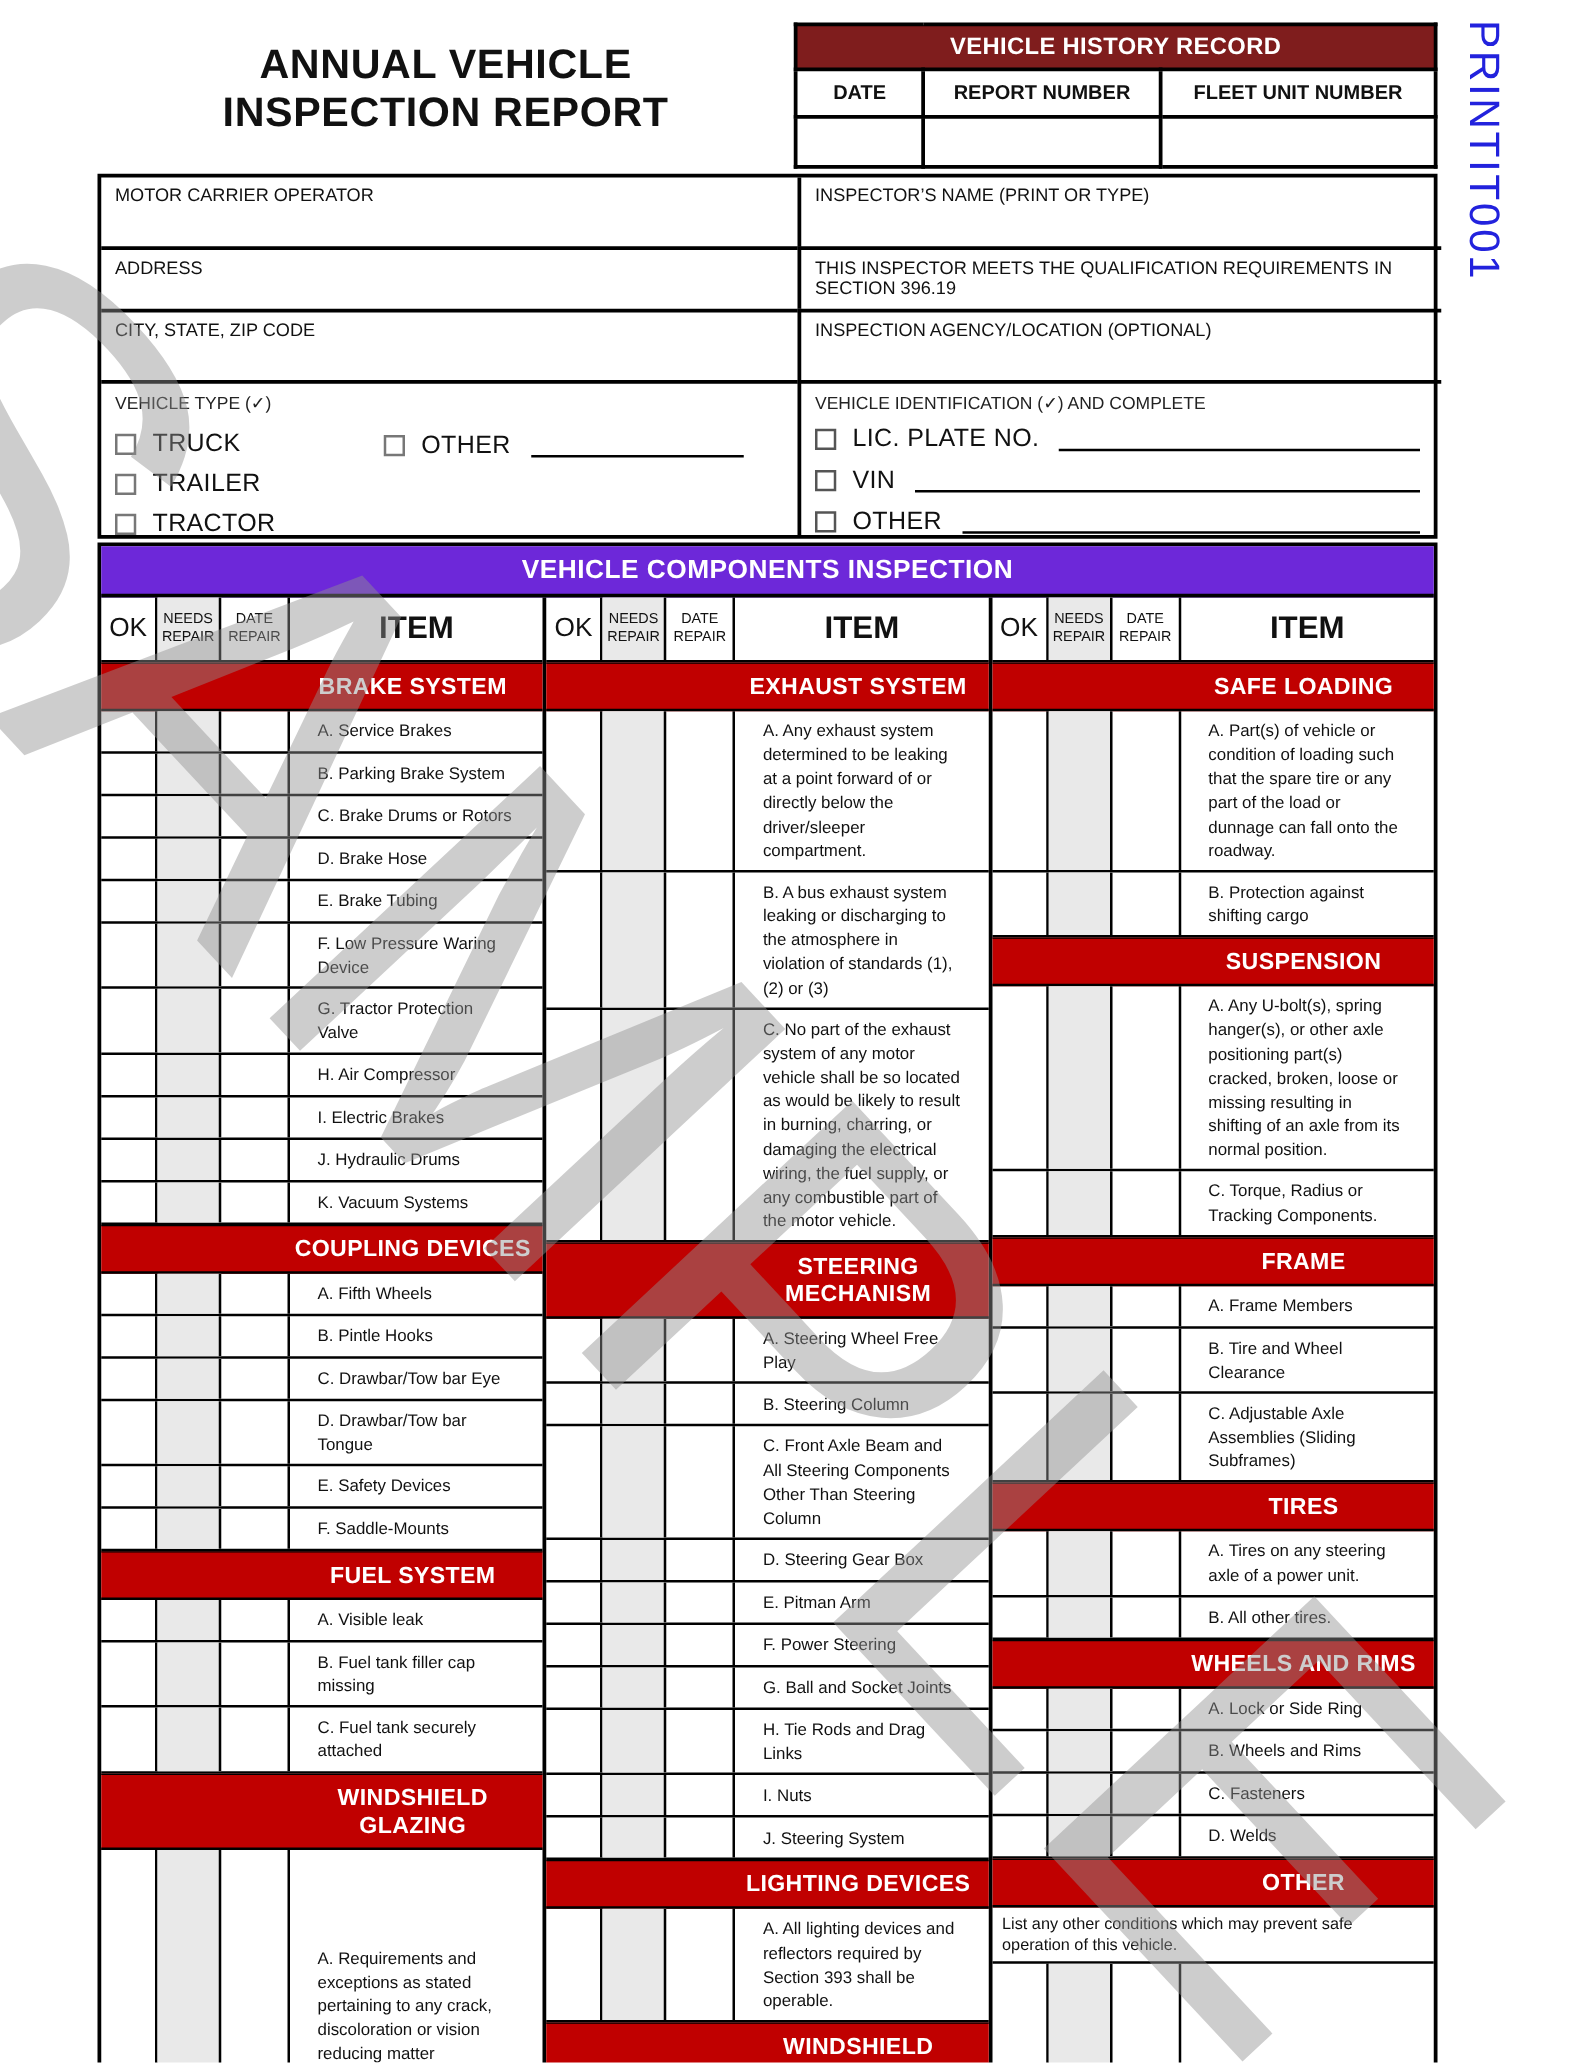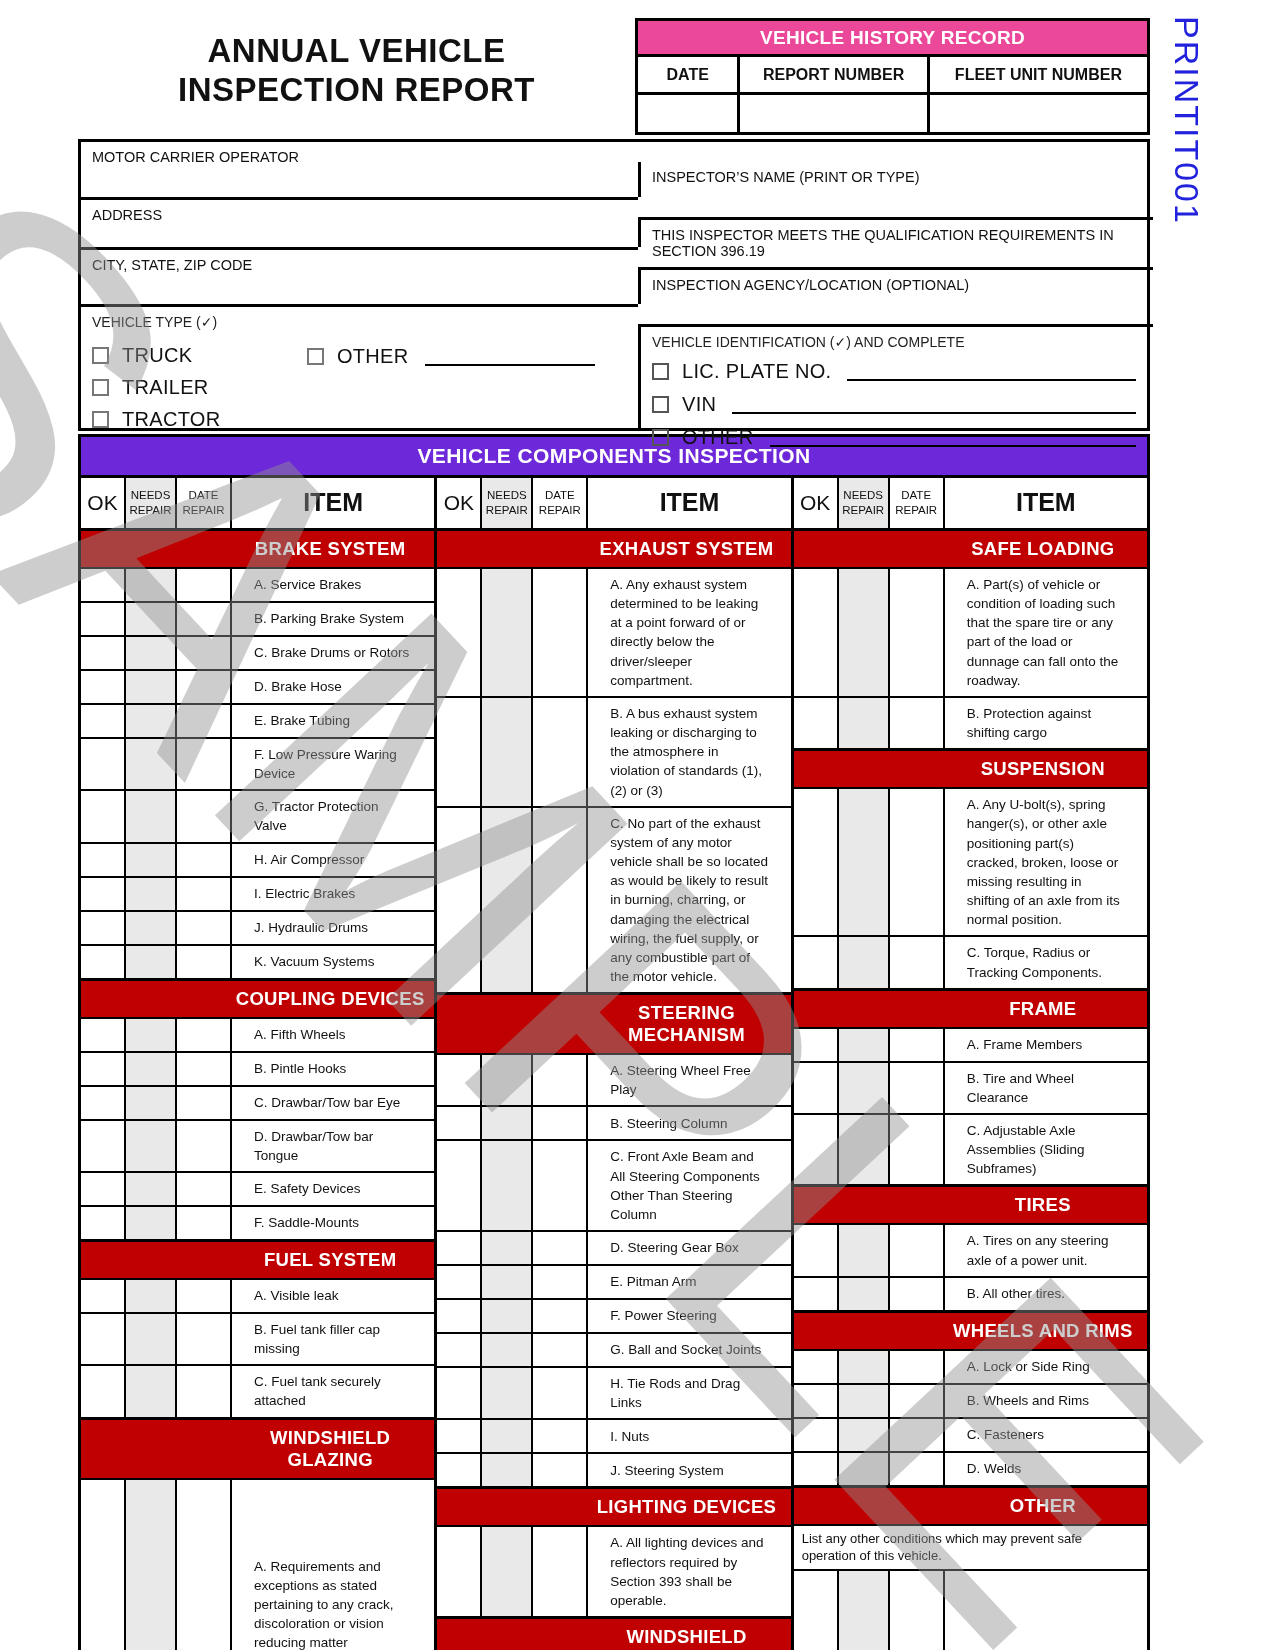--- a/index.html
+++ b/index.html
@@ -24,28 +24,28 @@
     position: absolute; left: 1206px; top: 16px; z-index: 30;
     transform: rotate(90deg); transform-origin: 0 0;
     font-size: 34px; letter-spacing: 2px; color: #2222DD; white-space: nowrap;
   }
 
   
   .header-row { display: flex; align-items: flex-start; }
   .title { width: 557px; text-align: center; font-size: 33px; font-weight: bold; line-height: 1.18; padding-top: 22px; letter-spacing: .5px; }
   .history { width: 515px; border-collapse: collapse; margin-top: 8px; }
   .history th, .history td { border: 3px solid #000; }
-  .history .hbanner { background: #ec4899; color: #fff; font-size: 19px; font-weight: bold; text-align: center; height: 36px; letter-spacing: .3px; }
+  .history .hbanner { background: #7f1d1d; color: #fff; font-size: 19px; font-weight: bold; text-align: center; height: 36px; letter-spacing: .3px; }
   .history .hcol { font-size: 16px; font-weight: bold; text-align: center; height: 38px; }
   .history .hval { height: 40px; }
 
   
   .info-grid { display: grid; grid-template-columns: 557px 515px; grid-template-rows: 55px 50px 57px 124px; border: 3px solid #000; margin-top: 4px; }
   .icell { padding: 7px 11px; font-size: 14.5px; border-top: 3px solid #000; position: relative; }
-  .icell.r { border-left: 3px solid #000; margin-top: 20px; }
+  .icell.r { border-left: 3px solid #000; }
   .icell.first { border-top: none; }
   .small-label { font-size: 14px; color: #222; }
   .vt-grid { display: flex; margin-top: 9px; }
   .vt-left { width: 215px; }
   .vt-right { flex: 1; }
   .opt { display: flex; align-items: center; font-size: 20px; margin: 5px 0 9px 0; letter-spacing: .3px; }
   .cb { display: inline-block; width: 17px; height: 17px; border: 2px solid #777; margin-right: 13px; flex: 0 0 auto; }
   .vid .cb { border-color: #555; }
   .blank { flex: 1; border-bottom: 2px solid #000; height: 1.1em; margin: 0 6px 2px 16px; align-self: flex-end; }
   .blank.short { flex: 0 0 170px; }

